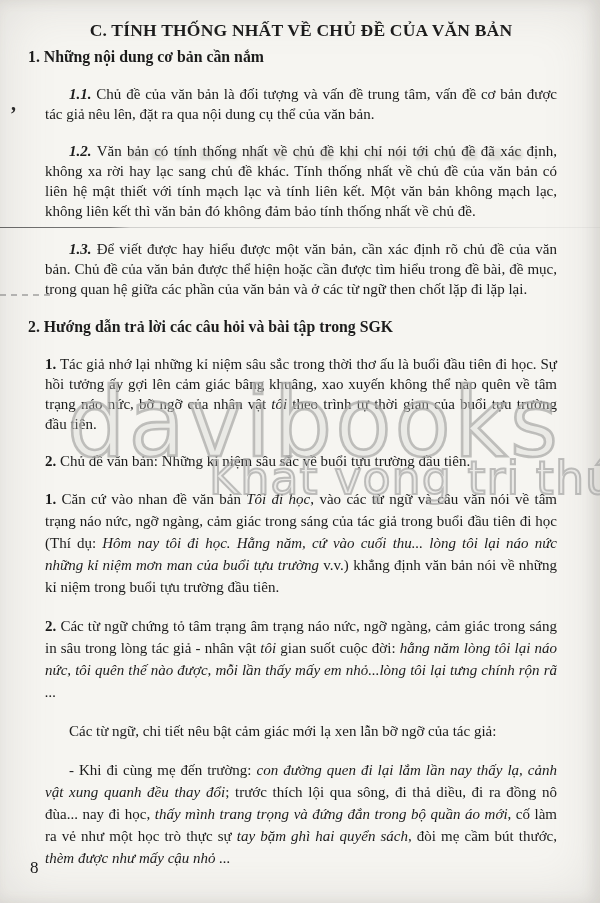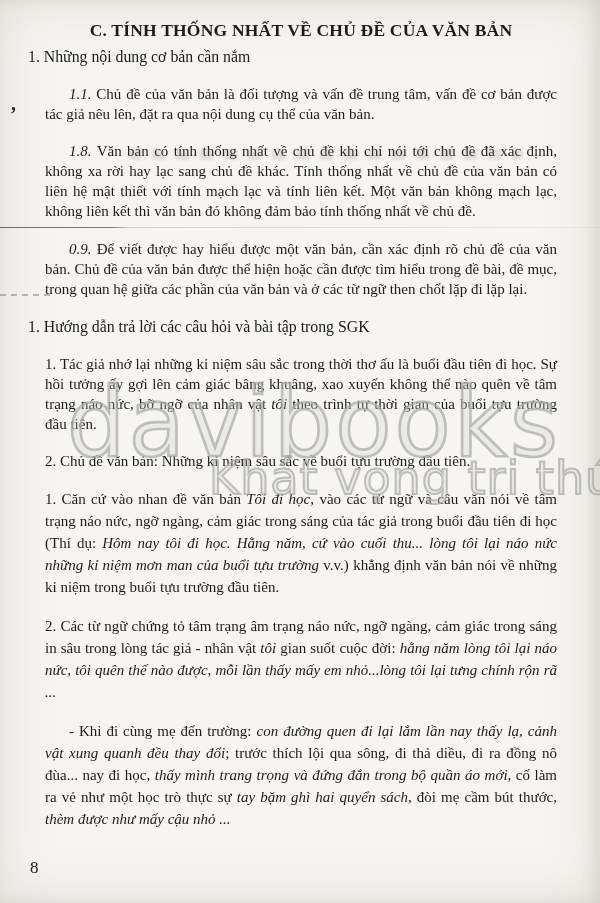--- a/index.html
+++ b/index.html
@@ -25,21 +25,21 @@
   h2{margin:0;font-size:15.8px;line-height:21px;}
   h2.main{margin:3px 0 2px 0;}
   h2.part{margin:13px 0 3px 0;}
   p{
     margin:17px;text-align:justify;
     font-size:15px;line-height:20.1px;
   }
   p.indent{text-indent:24px;}
   p.wide{line-height:22px;}
   span.i{font-style:italic;}
-  span.b{font-weight:normal;}
+  span.b{font-weight:bold;}
   
   .watermark{position:absolute;inset:0;pointer-events:none;z-index:5;margin-left:9px;}
   .wm-brand{
     position:absolute;left:58px;top:378px;width:520px;
     font-family:"DejaVu Sans","Liberation Sans",sans-serif;
     font-size:92px;line-height:1;white-space:nowrap;letter-spacing:3px;
     color:rgba(205,205,202,0.28);
     -webkit-text-stroke:2.6px rgba(172,172,170,0.75);
     transform:scaleY(1.04);
   }
@@ -84,27 +84,28 @@
   <div class="bleed-strip"></div>
   <div class="fold-line"></div>
   <div class="margin-dashes"></div>
   <div class="stray-comma">,</div>
 
   <div class="content">
     <div class="doc-title">C. TÍNH THỐNG NHẤT VỀ CHỦ ĐỀ CỦA VĂN BẢN</div>
     <div>
         <h2 class="main"><span class="b">1. Những nội dung cơ bản cần nắm</span></h2>
         <p class="indent "><span class="i b">1.1.</span><span> Chủ đề của văn bản là đối tượng và vấn đề trung tâm, vấn đề cơ bản được tác giả nêu lên, đặt ra qua nội dung cụ thể của văn bản.</span></p>
-        <p class="indent "><span class="i b">1.8.</span><span> Văn bản có tính thống nhất về chủ đề khi chỉ nói tới chủ đề đã xác định, không xa rời hay lạc sang chủ đề khác. Tính thống nhất về chủ đề của văn bản có liên hệ mật thiết với tính mạch lạc và tính liên kết. Một văn bản không mạch lạc, không liên kết thì văn bản đó không đảm bảo tính thống nhất về chủ đề.</span></p>
-        <p class="indent "><span class="i b">0.9.</span><span> Để viết được hay hiểu được một văn bản, cần xác định rõ chủ đề của văn bản. Chủ đề của văn bản được thể hiện hoặc cần được tìm hiểu trong đề bài, đề mục, trong quan hệ giữa các phần của văn bản và ở các từ ngữ then chốt lặp đi lặp lại.</span></p>
-        <h2 class="main"><span class="b">1. Hướng dẫn trả lời các câu hỏi và bài tập trong SGK</span></h2>
+        <p class="indent "><span class="i b">1.2.</span><span> Văn bản có tính thống nhất về chủ đề khi chỉ nói tới chủ đề đã xác định, không xa rời hay lạc sang chủ đề khác. Tính thống nhất về chủ đề của văn bản có liên hệ mật thiết với tính mạch lạc và tính liên kết. Một văn bản không mạch lạc, không liên kết thì văn bản đó không đảm bảo tính thống nhất về chủ đề.</span></p>
+        <p class="indent "><span class="i b">1.3.</span><span> Để viết được hay hiểu được một văn bản, cần xác định rõ chủ đề của văn bản. Chủ đề của văn bản được thể hiện hoặc cần được tìm hiểu trong đề bài, đề mục, trong quan hệ giữa các phần của văn bản và ở các từ ngữ then chốt lặp đi lặp lại.</span></p>
+        <h2 class="main"><span class="b">2. Hướng dẫn trả lời các câu hỏi và bài tập trong SGK</span></h2>
         <p class=""><span class="b">1.</span><span> Tác giả nhớ lại những kỉ niệm sâu sắc trong thời thơ ấu là buổi đầu tiên đi học. Sự hồi tưởng ấy gợi lên cảm giác bâng khuâng, xao xuyến không thể nào quên về tâm trạng náo nức, bỡ ngỡ của nhân vật </span><span class="i">tôi</span><span> theo trình tự thời gian của buổi tựu trường đầu tiên.</span></p>
         <p class=""><span class="b">2.</span><span> Chủ đề văn bản: Những kỉ niệm sâu sắc về buổi tựu trường đầu tiên.</span></p>
         <p class="wide"><span class="b">1.</span><span> Căn cứ vào nhan đề văn bản </span><span class="i">Tôi đi học</span><span>, vào các từ ngữ và câu văn nói về tâm trạng náo nức, ngỡ ngàng, cảm giác trong sáng của tác giả trong buổi đầu tiên đi học (Thí dụ: </span><span class="i">Hôm nay tôi đi học. Hằng năm, cứ vào cuối thu... lòng tôi lại náo nức những kỉ niệm mơn man của buổi tựu trường</span><span> v.v.) khẳng định văn bản nói về những kỉ niệm trong buổi tựu trường đầu tiên.</span></p>
         <p class="wide"><span class="b">2.</span><span> Các từ ngữ chứng tỏ tâm trạng âm trạng náo nức, ngỡ ngàng, cảm giác trong sáng in sâu trong lòng tác giả - nhân vật </span><span class="i">tôi</span><span> gian suốt cuộc đời: </span><span class="i">hằng năm lòng tôi lại náo nức, tôi quên thế nào được, mỗi lần thấy mấy em nhỏ...lòng tôi lại tưng chính rộn rã ...</span></p>
+        <p class="indent wide"><span>Các từ ngữ, chi tiết nêu bật cảm giác mới lạ xen lẫn bỡ ngỡ của tác giả:</span></p>
         <p class="indent wide"><span>- Khi đi cùng mẹ đến trường: </span><span class="i">con đường quen đi lại lắm lần nay thấy lạ, cảnh vật xung quanh đều thay đổi</span><span>; trước thích lội qua sông, đi thả diều, đi ra đồng nô đùa... nay đi học, </span><span class="i">thấy mình trang trọng và đứng đắn trong bộ quần áo mới</span><span>, cố làm ra vẻ như một học trò thực sự </span><span class="i">tay bặm ghì hai quyển sách</span><span>, đòi mẹ cầm bút thước, </span><span class="i">thèm được như mấy cậu nhỏ ...</span></p>
       </div>
   </div>
 
   <div class="watermark">
     <div class="wm-brand">davibooks</div>
     <div class="wm-slogan">Khát vọng tri thức</div>
   </div>
 
   <div class="page-number">8</div>

